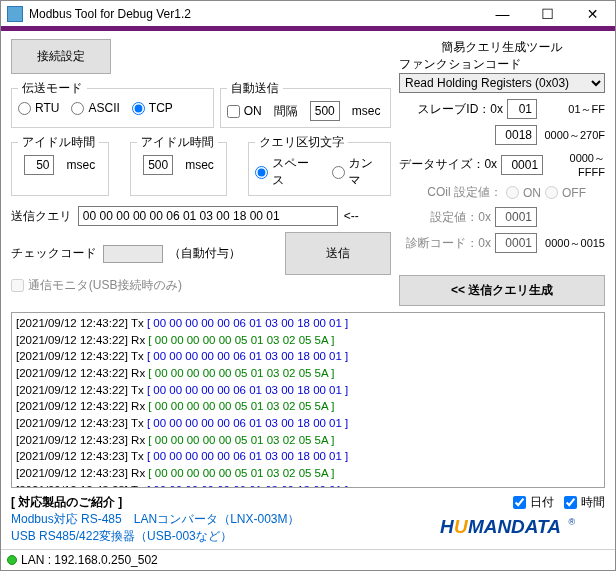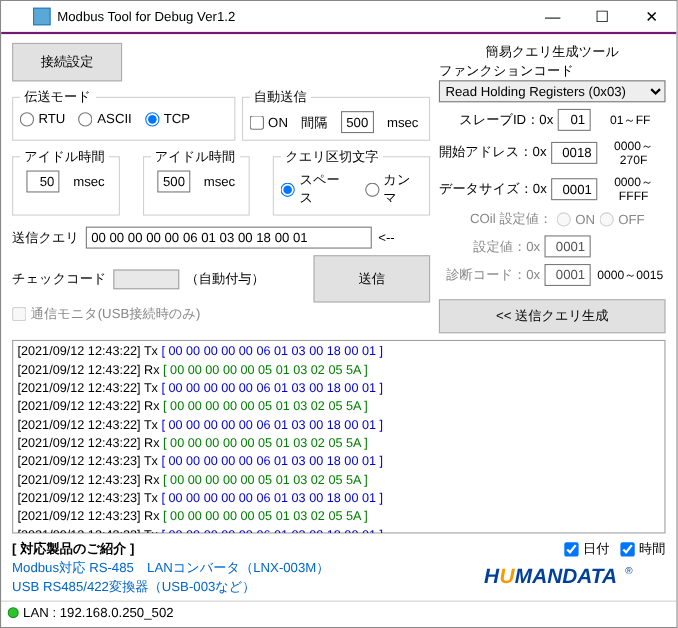--- a/index.html
+++ b/index.html
@@ -1,17 +1,17 @@
 <!DOCTYPE html>
 <html><head>
 <meta charset="utf-8">
 <style>
 * { box-sizing: border-box; font-family: 'Yu Gothic UI', 'Meiryo', sans-serif; }
 body { margin: 0; background: #fff; width: 616px; height: 571px; border: 1px solid #888; overflow: hidden; font-size: 12px; }
-.titlebar { height: 30px; display: flex; align-items: center; border-bottom: 2px solid #701a75; background: #fff; padding-left: 23px; }
+.titlebar { height: 30px; display: flex; align-items: center; border-bottom: 5px solid #701a75; background: #fff; }
 .titlebar-icon { width: 16px; height: 16px; margin: 0 6px; background: #5aa8d8; border: 1px solid #2a7ab8; }
 .titlebar-title { flex: 1; font-size: 12px; color: #000; }
 .titlebar-btns { display: flex; }
 .titlebar-btn { width: 45px; height: 29px; display: flex; align-items: center; justify-content: center; font-size: 14px; color: #000; }
 .content { padding: 8px 10px 4px 10px; }
 .row1 { display: flex; gap: 8px; align-items: flex-start; }
 .left-col { flex: 1; }
 .right-col { width: 206px; }
 .btn { background: #e1e1e1; border: 1px solid #adadad; padding: 4px 18px; font-size: 12px; cursor: pointer; }
 .btn-large { padding: 8px 25px; }
@@ -28,23 +28,23 @@
 .lbl { font-size: 12px; }
 .small-hint { font-size: 10.5px; color: #000; }
 .query-input { width: 260px; text-align: left; }
 .arrow-lbl { font-size: 12px; }
 .chk-code-box { width: 60px; height: 18px; background: #e8e8e8; border: 1px solid #a0a0a0; display: inline-block; }
 .send-btn { padding: 12px 40px; }
 .right-title { font-size: 12px; text-align: center; color: #000; margin-bottom: 0; }
 select { width: 100%; border: 1px solid #7a7a7a; font-size: 12px; padding: 1px; background: #eee; }
 .field-row { display: flex; align-items: center; gap: 4px; margin-top: 6px; justify-content: flex-end; }
 .field-row .fl { text-align: right; flex: 0 0 auto; }
-.field-row .suffix { font-size: 11px; width: 64px; text-align: center; }
+.field-row .suffix { font-size: 11px; width: 64px; text-align: right; }
 .disabled { color: #888; }
-.gen-btn { width: 100%; padding: 6px 0; margin-top: 12px; }
+.gen-btn { width: 100%; padding: 6px 0; margin-top: 22px; font-weight: bold; }
 .log-area { border: 1px solid #a0a0a0; height: 176px; overflow: auto; margin-top: 6px; padding: 2px 4px; font-size: 11.5px; line-height: 1.45; font-family: 'Yu Gothic UI', monospace; white-space: nowrap; }
 .log-line { }
 .log-ts { color: #000; }
 .log-data-tx { color: #0000d4; }
 .log-data-rx { color: #008000; }
 .footer { display: flex; align-items: flex-start; margin-top: 6px; gap: 8px; }
 .footer-left { flex: 1; }
 .prod-title { font-weight: bold; font-size: 12px; color: #000; }
 .link { color: #0066cc; font-size: 12px; cursor: pointer; }
 .footer-right { display: flex; flex-direction: column; align-items: flex-end; gap: 2px; }
@@ -166,21 +166,20 @@
       <select>
         <option>Read Holding Registers (0x03)</option>
       </select>
 
       <div class="field-row">
         <span class="fl">スレーブID：0x</span>
         <input type="text" class="hex" style="width: 30px;" value="01">
         <span class="suffix small-hint">01～FF</span>
       </div>
       <div class="field-row">
-        <span class="fl">開始アドレス：0x</span>
         <input type="text" class="hex" value="0018" style="">
         <span class="suffix small-hint">0000～270F</span>
       </div>
       <div class="field-row">
         <span class="fl">データサイズ：0x</span>
         <input type="text" class="hex" value="0001" style="">
         <span class="suffix small-hint">0000～FFFF</span>
       </div>
       <div class="field-row disabled">
         <span class="fl">COil 設定値：</span>

